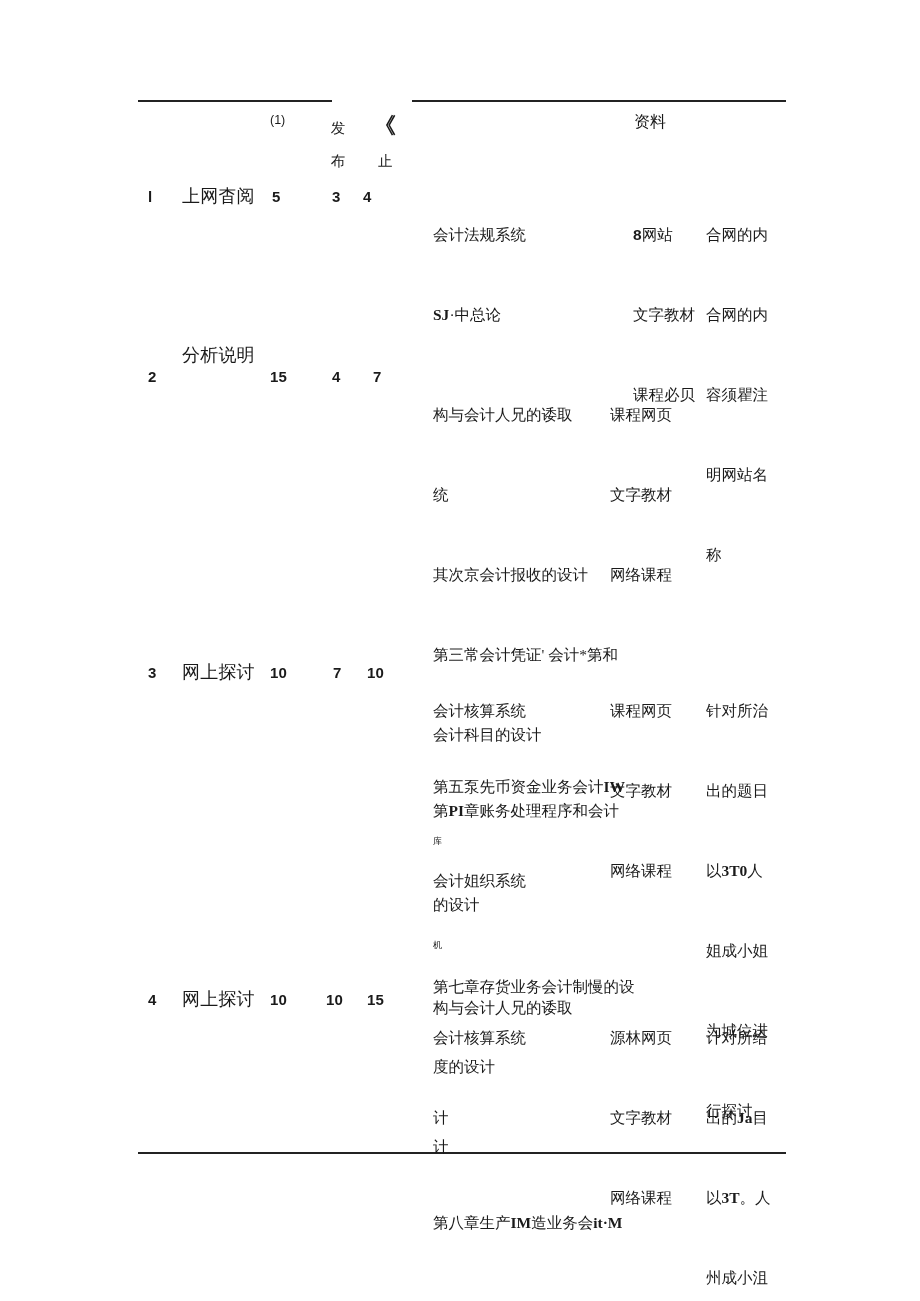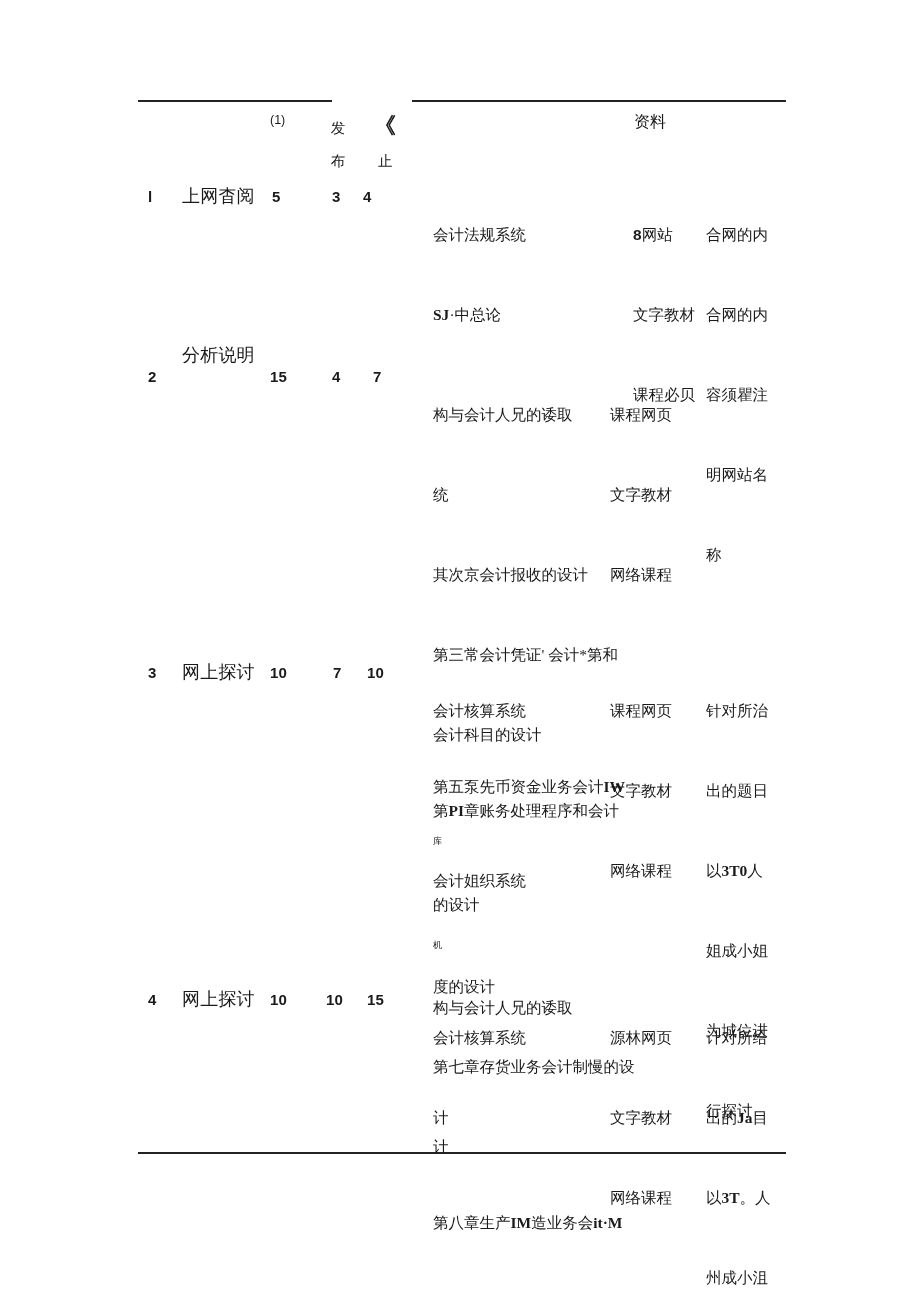--- a/index.html
+++ b/index.html
@@ -186,22 +186,22 @@
   <div class="cell" style="left:182px; top:653px;">网上探讨</div>
   <div class="cell num" style="left:270px; top:653px;">10</div>
   <div class="cell num" style="left:333px; top:653px;">7</div>
   <div class="cell num" style="left:367px; top:653px;">10</div>
 
   <div class="lines" style="left:433px; top:653px;">
     <div>会计核算系统</div>
     <div style="height:30px; line-height:36px;">第五泵先币资金业务会计<span class="serif-b">IW</span></div>
     <div class="sub" style="margin-top:0; height:14px; line-height:12px;">库</div>
     <div style="height:42px; line-height:36px;">的设计</div>
+    <div>第七章存货业务会计制慢的设</div>
     <div>度的设计</div>
-    <div>第七章存货业务会计制慢的设</div>
     <div>计</div>
     <div style="height:30px; line-height:36px;">第八章生产<span class="serif-b">IM</span>造业务会<span class="serif-b">it·M</span></div>
     
     
   </div>
 
   <div class="lines" style="left:610px; top:653px;">
     <div>课程网页</div>
     <div>文字教材</div>
     <div>网络课程</div>

